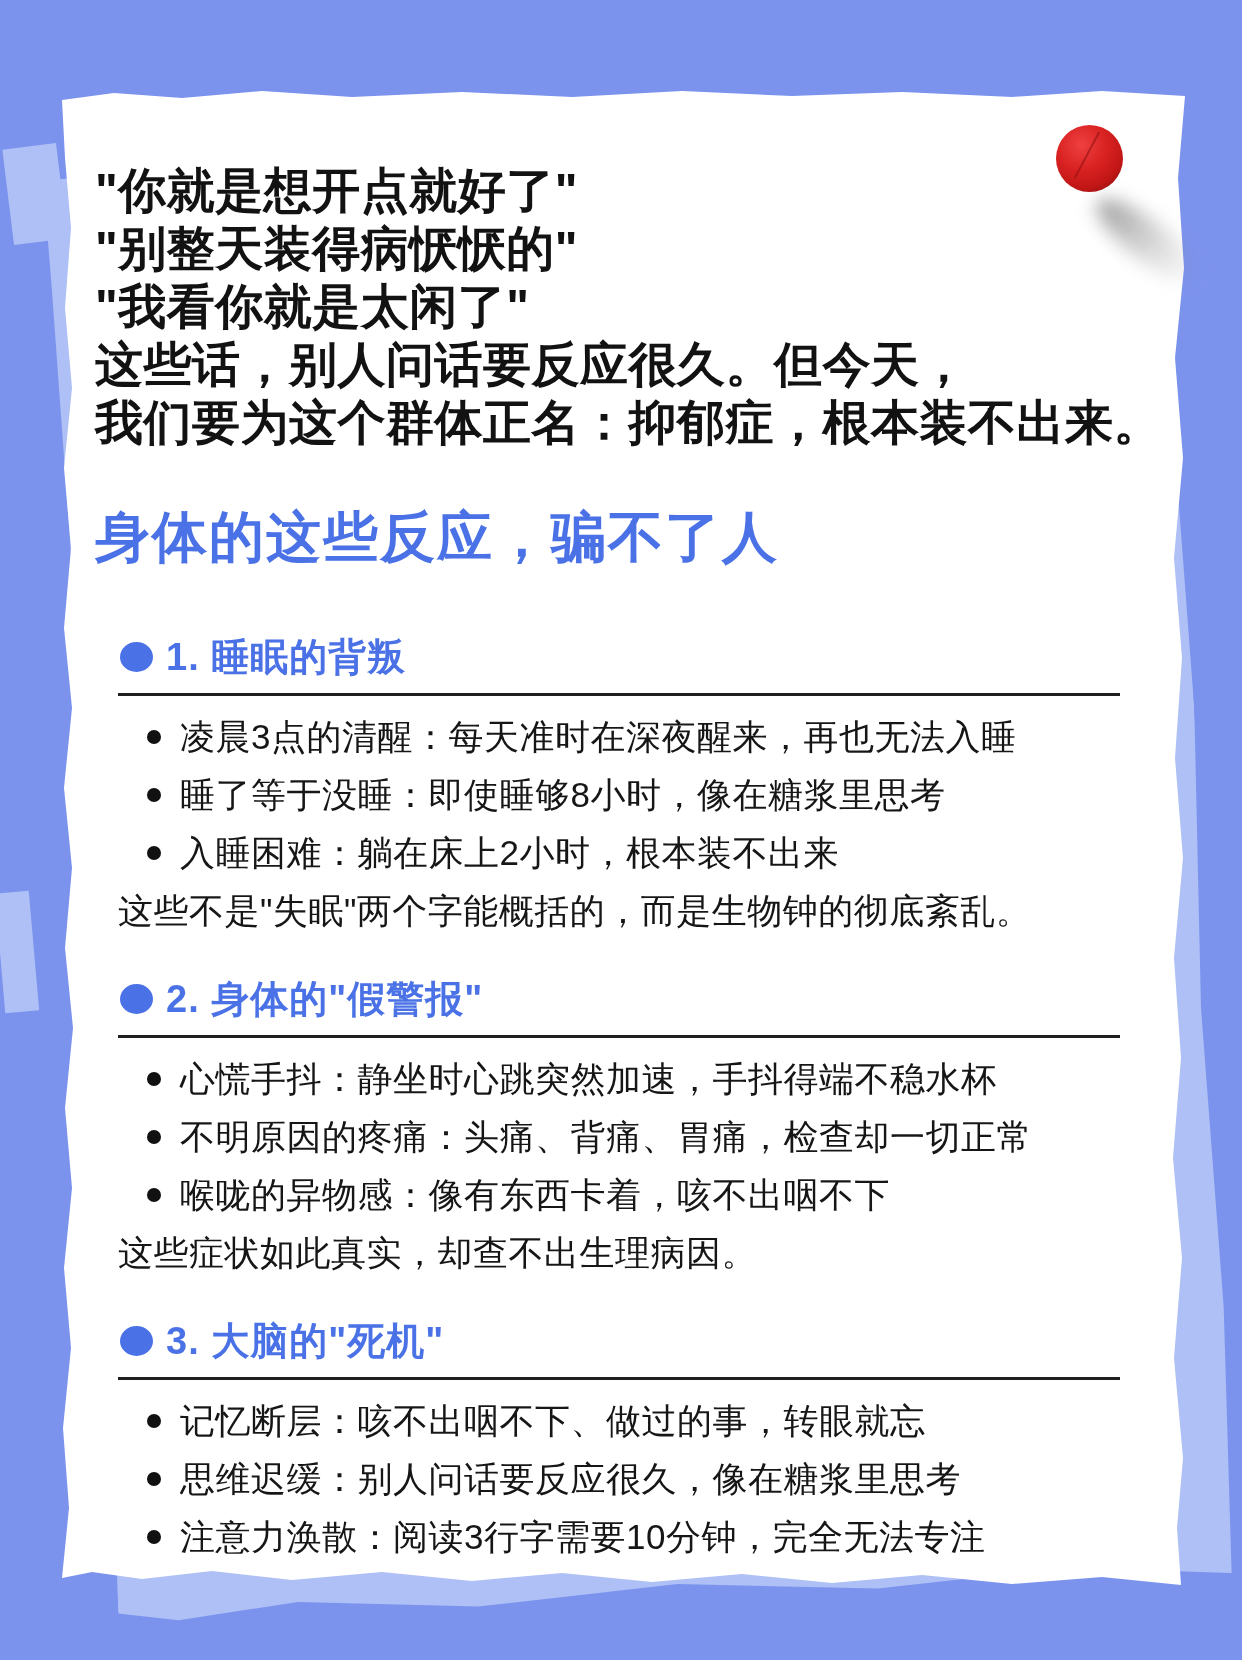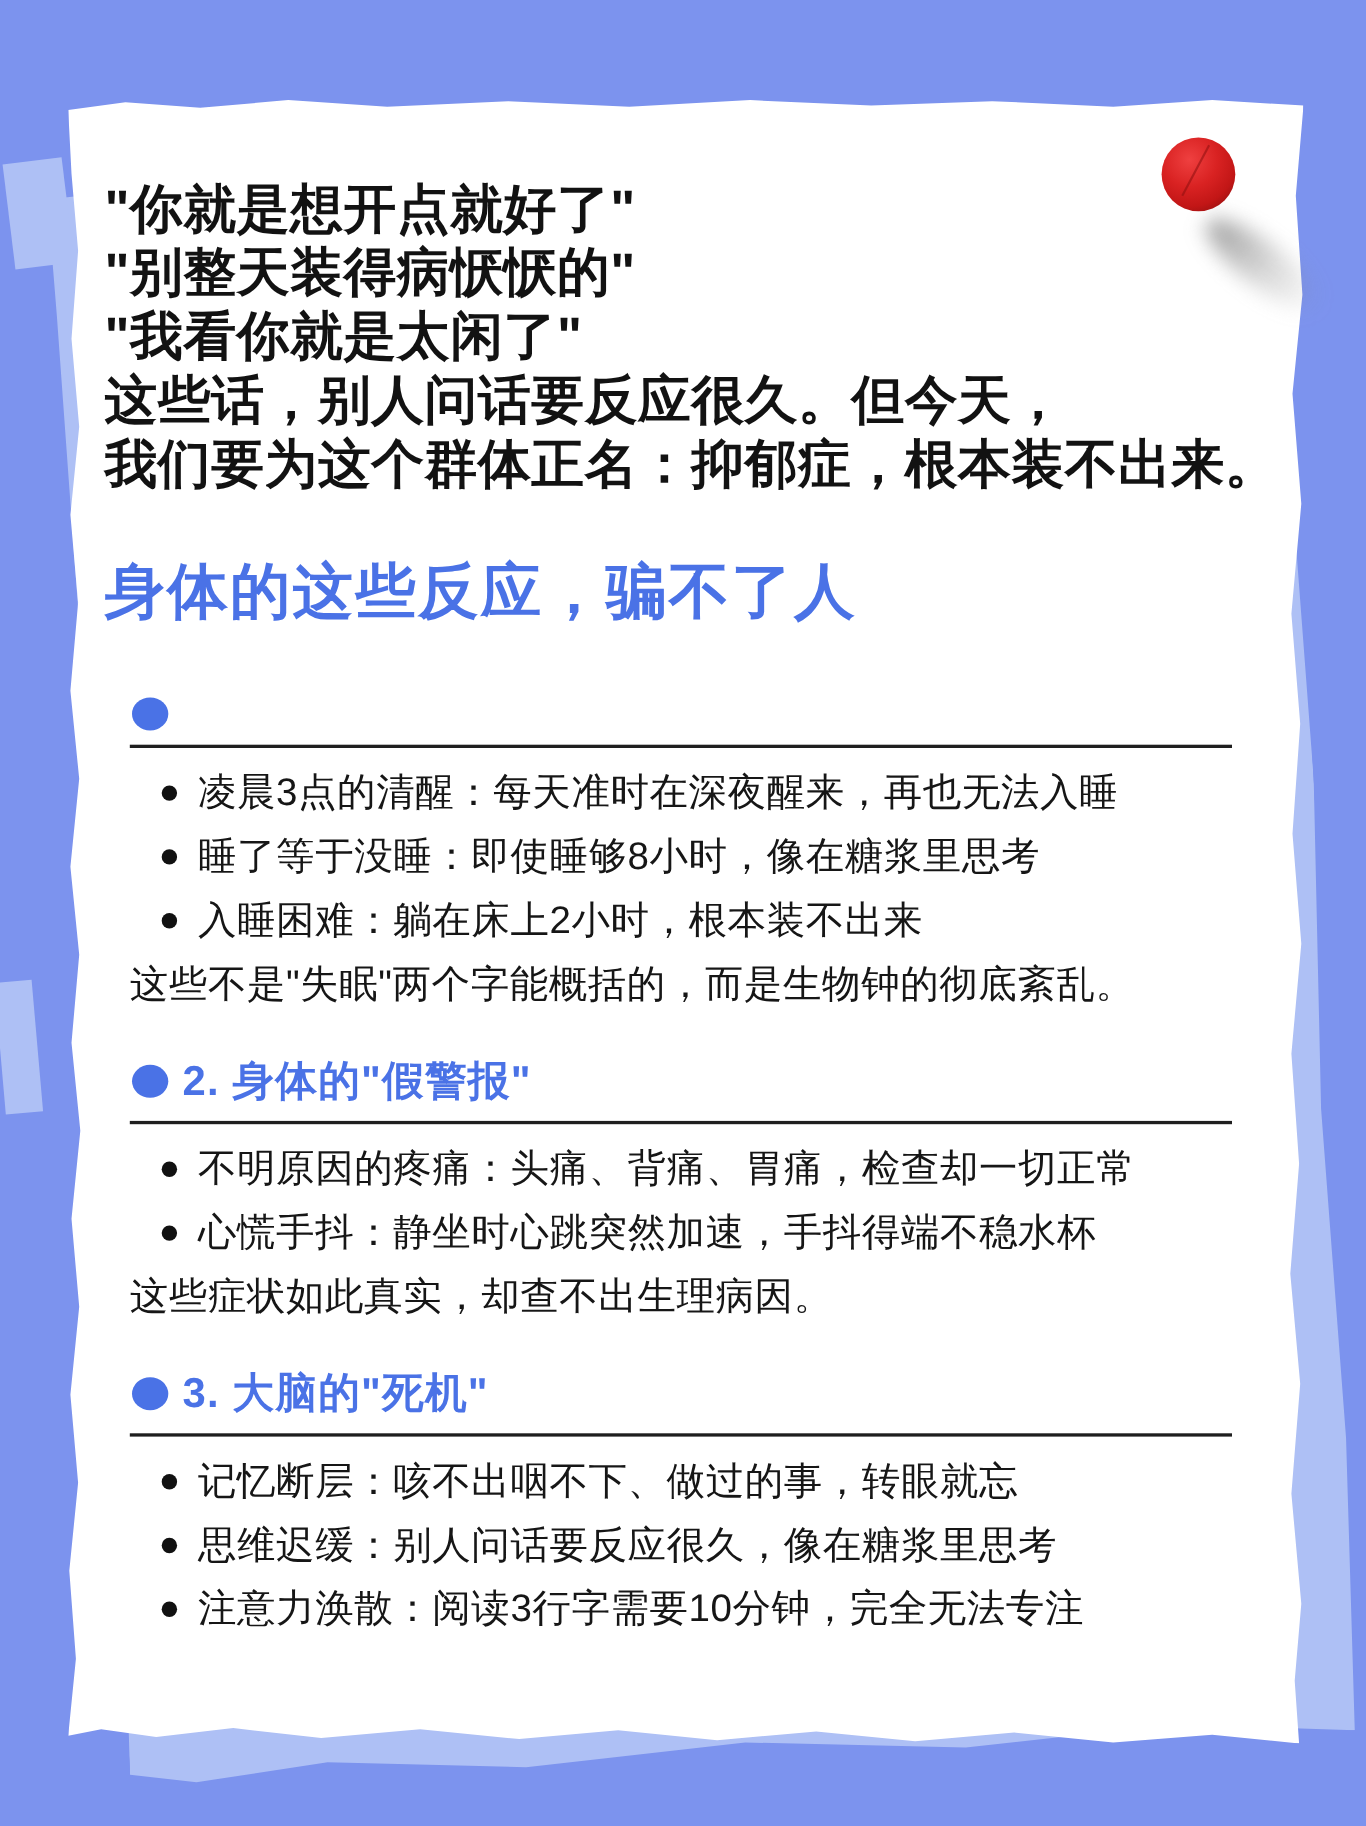--- a/index.html
+++ b/index.html
@@ -104,39 +104,41 @@
       <div>我们要为这个群体正名：抑郁症，根本装不出来。</div>
     </div>
 
     <div class="main-heading">身体的这些反应，骗不了人</div>
 
     <div class="sections">
 
       <div class="section">
         <div class="section-head">
           <span class="dot-icon"></span>
+          <span class="section-title">1. 睡眠的背叛</span>
         </div>
         <div class="divider"></div>
         <ul class="bullets">
           <li>凌晨3点的清醒：每天准时在深夜醒来，再也无法入睡</li>
           <li>睡了等于没睡：即使睡够8小时，像在糖浆里思考</li>
           <li>入睡困难：躺在床上2小时，根本装不出来</li>
         </ul>
         <div class="closing">这些不是"失眠"两个字能概括的，而是生物钟的彻底紊乱。</div>
       </div>
 
       <div class="section">
         <div class="section-head">
           <span class="dot-icon"></span>
           <span class="section-title">2. 身体的"假警报"</span>
         </div>
         <div class="divider"></div>
         <ul class="bullets">
+          <li>心慌手抖：静坐时心跳突然加速，手抖得端不稳水杯</li>
           <li>不明原因的疼痛：头痛、背痛、胃痛，检查却一切正常</li>
-          <li>心慌手抖：静坐时心跳突然加速，手抖得端不稳水杯</li>
+          <li>喉咙的异物感：像有东西卡着，咳不出咽不下</li>
         </ul>
         <div class="closing">这些症状如此真实，却查不出生理病因。</div>
       </div>
 
       <div class="section">
         <div class="section-head">
           <span class="dot-icon"></span>
           <span class="section-title">3. 大脑的"死机"</span>
         </div>
         <div class="divider"></div>

